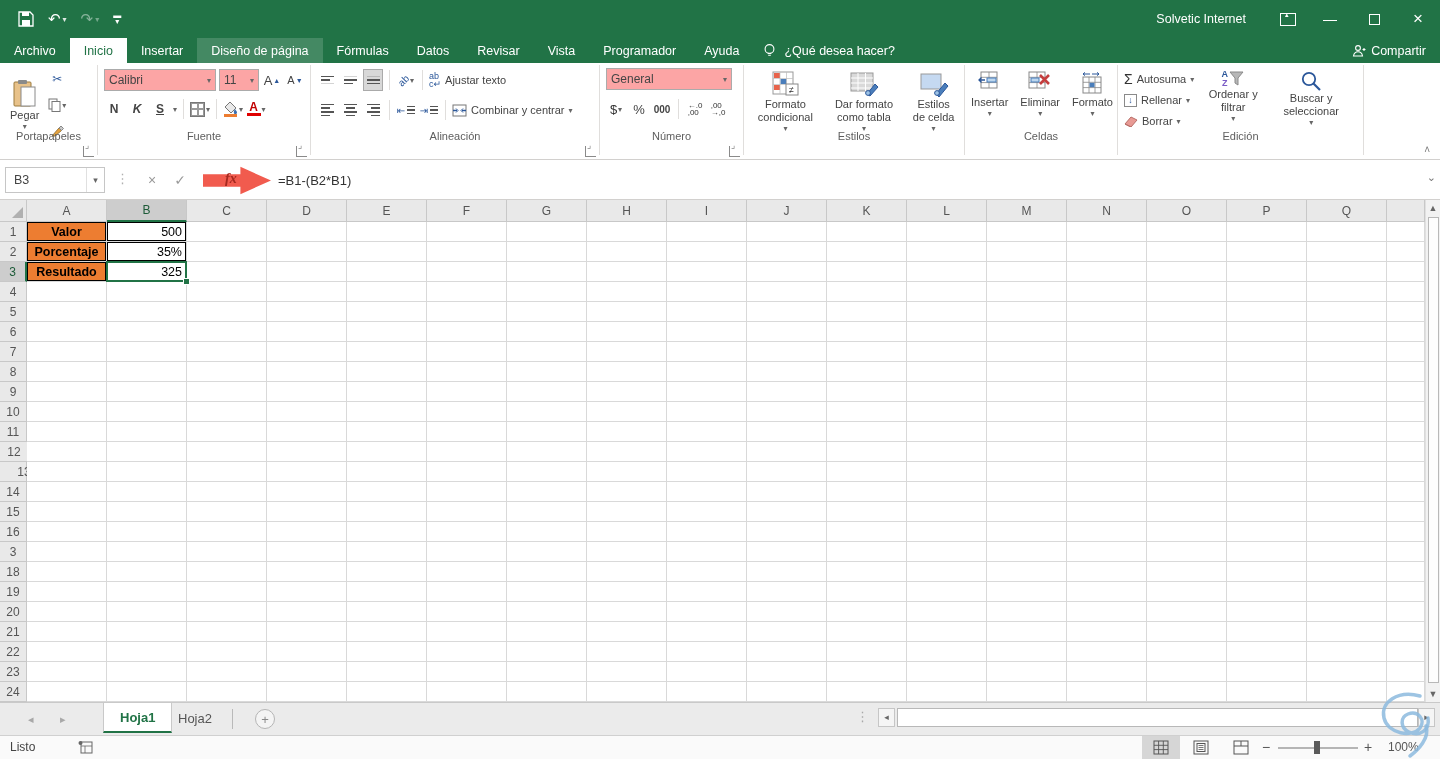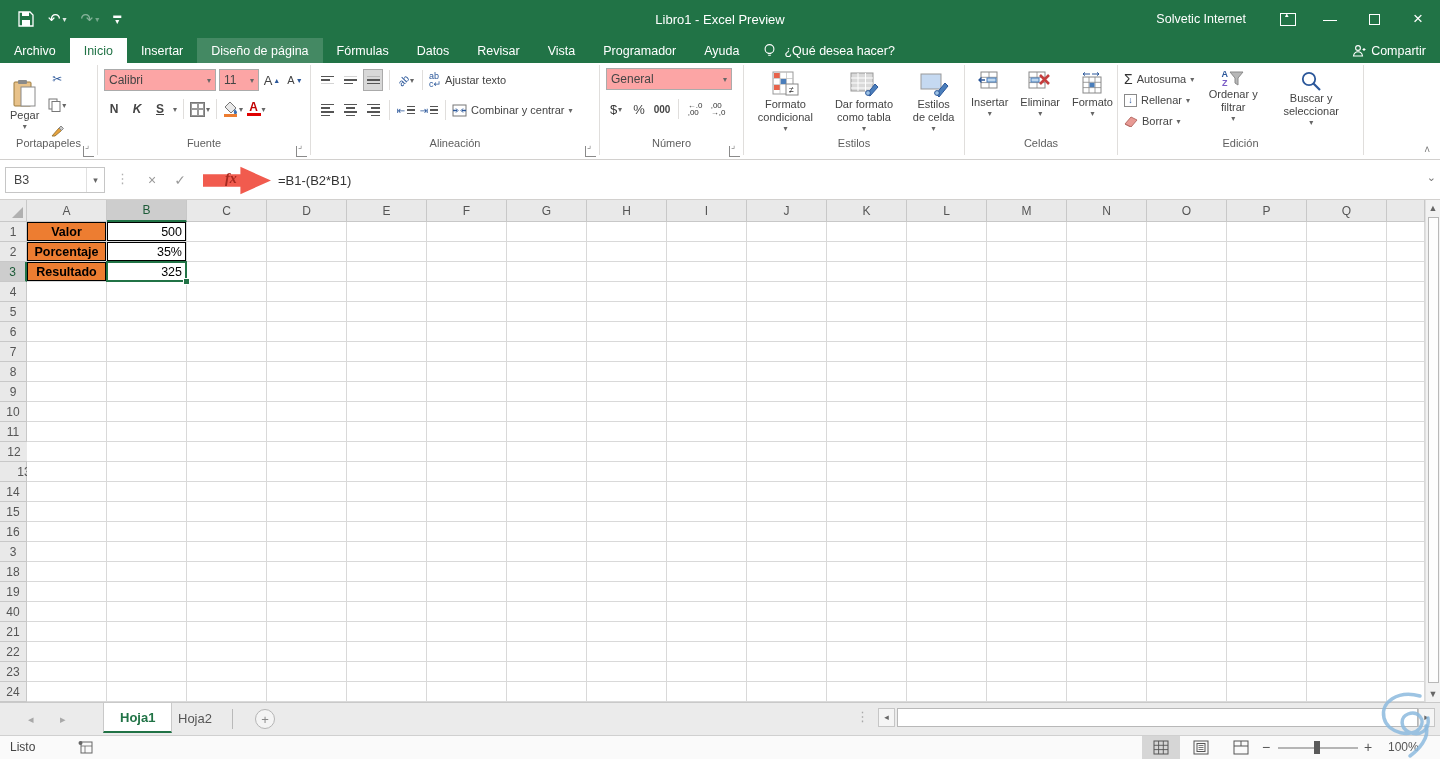--- a/index.html
+++ b/index.html
@@ -29,21 +29,21 @@
   .rtab { padding:0 14px; display:flex; align-items:center; cursor:default; white-space:nowrap; }
   .rtab.active { background:#fff; color:#217346; }
   .rtab.hover { background:rgba(255,255,255,.16); }
   #tellme { display:flex; align-items:center; gap:8px; margin-left:10px; }
   #share { position:absolute; right:14px; top:0; height:25px; display:flex; align-items:center; gap:5px; font-size:12.5px; }
 
   
   #ribbon { position:absolute; left:0; top:63px; width:1440px; height:97px; background:#fff; border-bottom:1px solid #d2d0ce; display:flex; }
   .grp { position:relative; height:96px; padding:5px 4px 16px 6px; flex:none; }
   .gsep { width:1px; background:#e0dedc; height:90px; margin-top:2px; flex:none; }
-  .grp-label { position:absolute; bottom:10px; left:0; right:0; text-align:center; font-size:11px; color:#5e5e5e; }
+  .grp-label { position:absolute; bottom:17px; left:0; right:0; text-align:center; font-size:11px; color:#5e5e5e; }
   .launcher { position:absolute; bottom:2px; right:3px; width:11px; height:11px; border-left:1px solid #8a8a8a; border-bottom:1px solid #8a8a8a; }
   .launcher:after { content:"⌟"; position:absolute; left:1px; top:-6px; font-size:9px; color:#8a8a8a; }
   .bigbtn { display:flex; flex-direction:column; align-items:center; justify-content:flex-start; font-size:11px; color:#444; line-height:1.2; text-align:center; padding:2px 4px; }
   .dda { font-size:8px; color:#666; }
   .rowset { display:flex; flex-direction:column; gap:4px; }
   .iconrow { display:flex; align-items:center; gap:3px; height:24px; }
   .sbtn { display:flex; align-items:center; justify-content:center; min-width:20px; height:22px; gap:1px; font-size:12px; }
   .sbtn.pressed { background:#d8d8d8; border:1px solid #aaa; }
   .vsep { width:1px; height:20px; background:#e0dedc; margin:0 3px; }
   .combo { border:1px solid #ababab; background:#fca5a5; height:22px; display:flex; align-items:center; font-size:12px; padding:0 4px; justify-content:space-between; }
@@ -122,21 +122,20 @@
       <svg class="ic" width="16" height="16" viewBox="0 0 16 16">
           <path d="M1 1h11l3 3v11H1z" fill="none" stroke="#fff" stroke-width="1.3"></path>
           <rect x="4" y="9" width="8" height="6" fill="#fff"></rect>
           <rect x="4" y="1" width="7" height="4" fill="#fff"></rect>
         </svg>
     </span>
     <span class="qbtn">↶<span class="dd">▾</span></span>
     <span class="qbtn dim">↷<span class="dd">▾</span></span>
     <span class="qbtn" style="flex-direction:column;font-size:8px;line-height:4px;">▬<span>▾</span></span>
   </div>
-  <div id="win-title">Libro1  -  Excel Preview</div>
   <div id="titlebar-right">
     <span id="account-name">Solvetic Internet</span>
     <span class="winctl ribbon-disp">
         <span class="rd-ic"></span>
       </span>
     <span class="winctl">—</span>
     <span class="winctl">
         <span class="maxi"></span>
       </span>
     <span class="winctl" style="font-size:17px;">×</span>
@@ -891,21 +890,21 @@
     <div class="gcell" style="left:667px;top:382px;width:80px;height:20px;"></div>
     <div class="gcell" style="left:747px;top:382px;width:80px;height:20px;"></div>
     <div class="gcell" style="left:827px;top:382px;width:80px;height:20px;"></div>
     <div class="gcell" style="left:907px;top:382px;width:80px;height:20px;"></div>
     <div class="gcell" style="left:987px;top:382px;width:80px;height:20px;"></div>
     <div class="gcell" style="left:1067px;top:382px;width:80px;height:20px;"></div>
     <div class="gcell" style="left:1147px;top:382px;width:80px;height:20px;"></div>
     <div class="gcell" style="left:1227px;top:382px;width:80px;height:20px;"></div>
     <div class="gcell" style="left:1307px;top:382px;width:80px;height:20px;"></div>
     <div class="gcell" style="left:1387px;top:382px;width:38px;height:20px;"></div>
-    <div class="rhdr" style="left:0;top:402px;width:27px;height:20px;">40</div>
+    <div class="rhdr" style="left:0;top:402px;width:27px;height:20px;">20</div>
     <div class="gcell" style="left:27px;top:402px;width:80px;height:20px;"></div>
     <div class="gcell" style="left:107px;top:402px;width:80px;height:20px;"></div>
     <div class="gcell" style="left:187px;top:402px;width:80px;height:20px;"></div>
     <div class="gcell" style="left:267px;top:402px;width:80px;height:20px;"></div>
     <div class="gcell" style="left:347px;top:402px;width:80px;height:20px;"></div>
     <div class="gcell" style="left:427px;top:402px;width:80px;height:20px;"></div>
     <div class="gcell" style="left:507px;top:402px;width:80px;height:20px;"></div>
     <div class="gcell" style="left:587px;top:402px;width:80px;height:20px;"></div>
     <div class="gcell" style="left:667px;top:402px;width:80px;height:20px;"></div>
     <div class="gcell" style="left:747px;top:402px;width:80px;height:20px;"></div>

